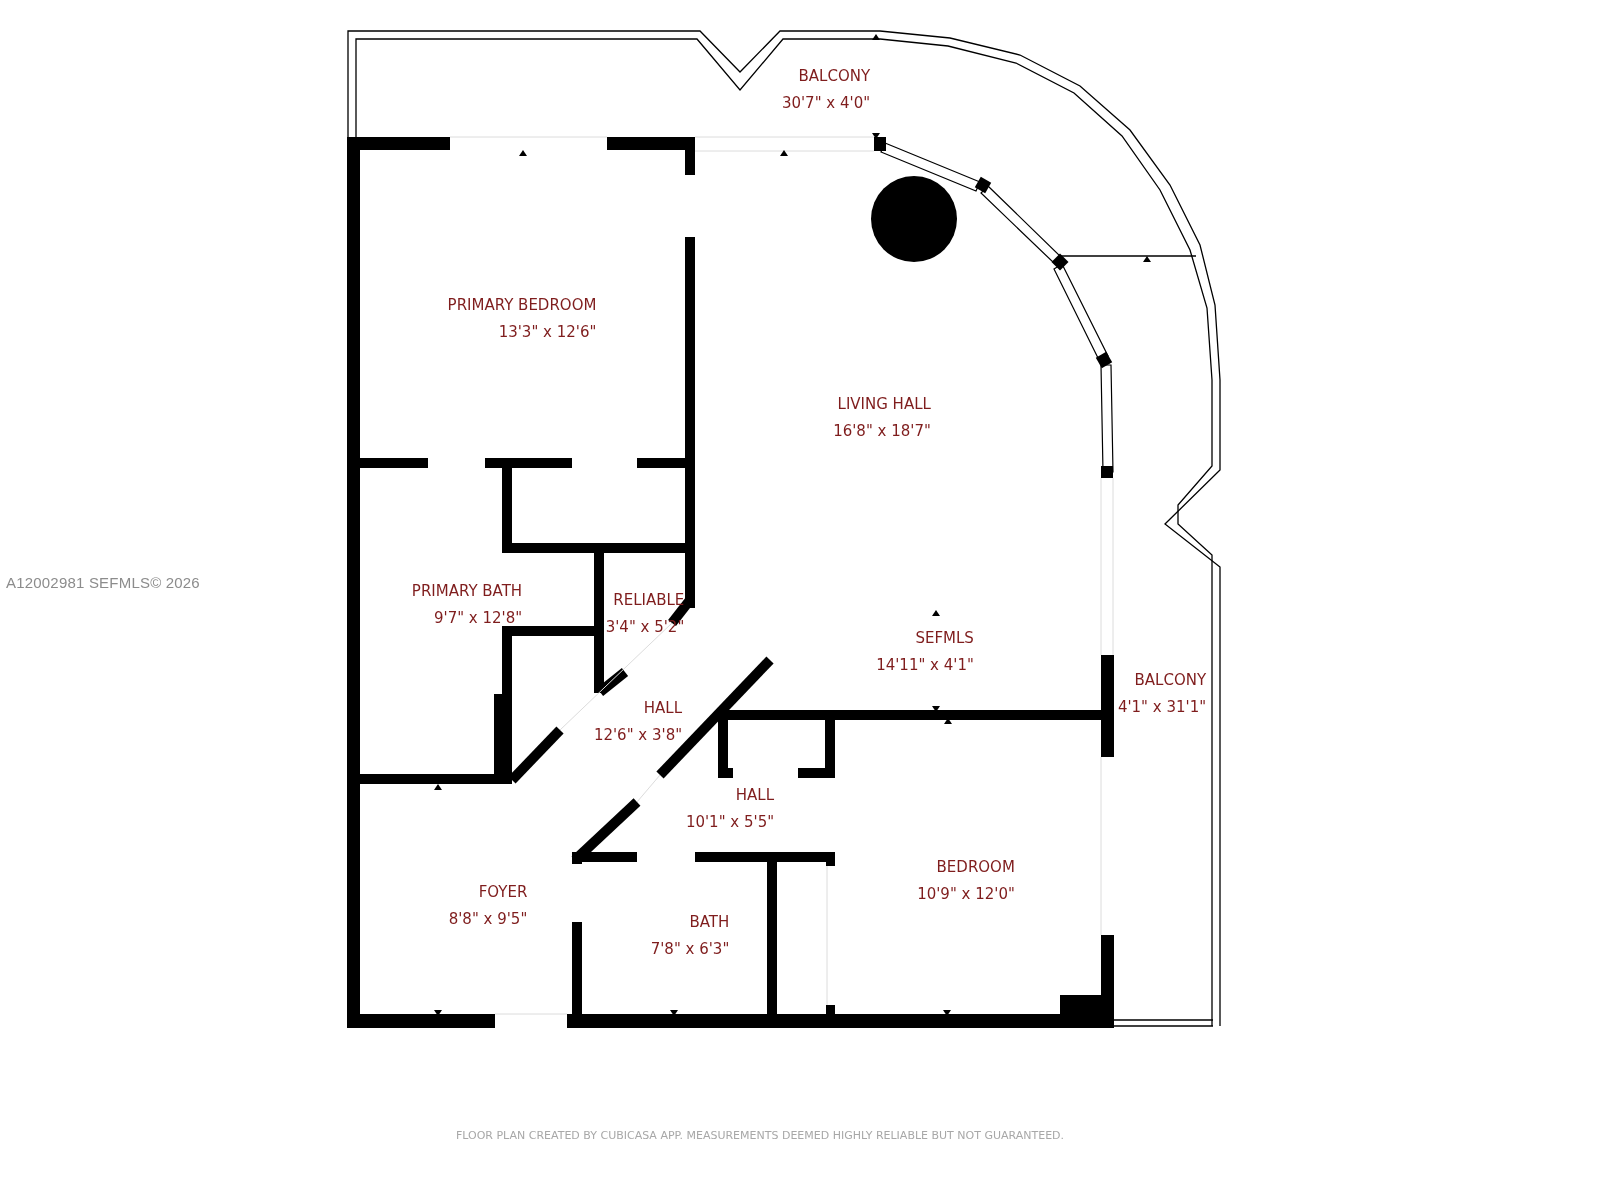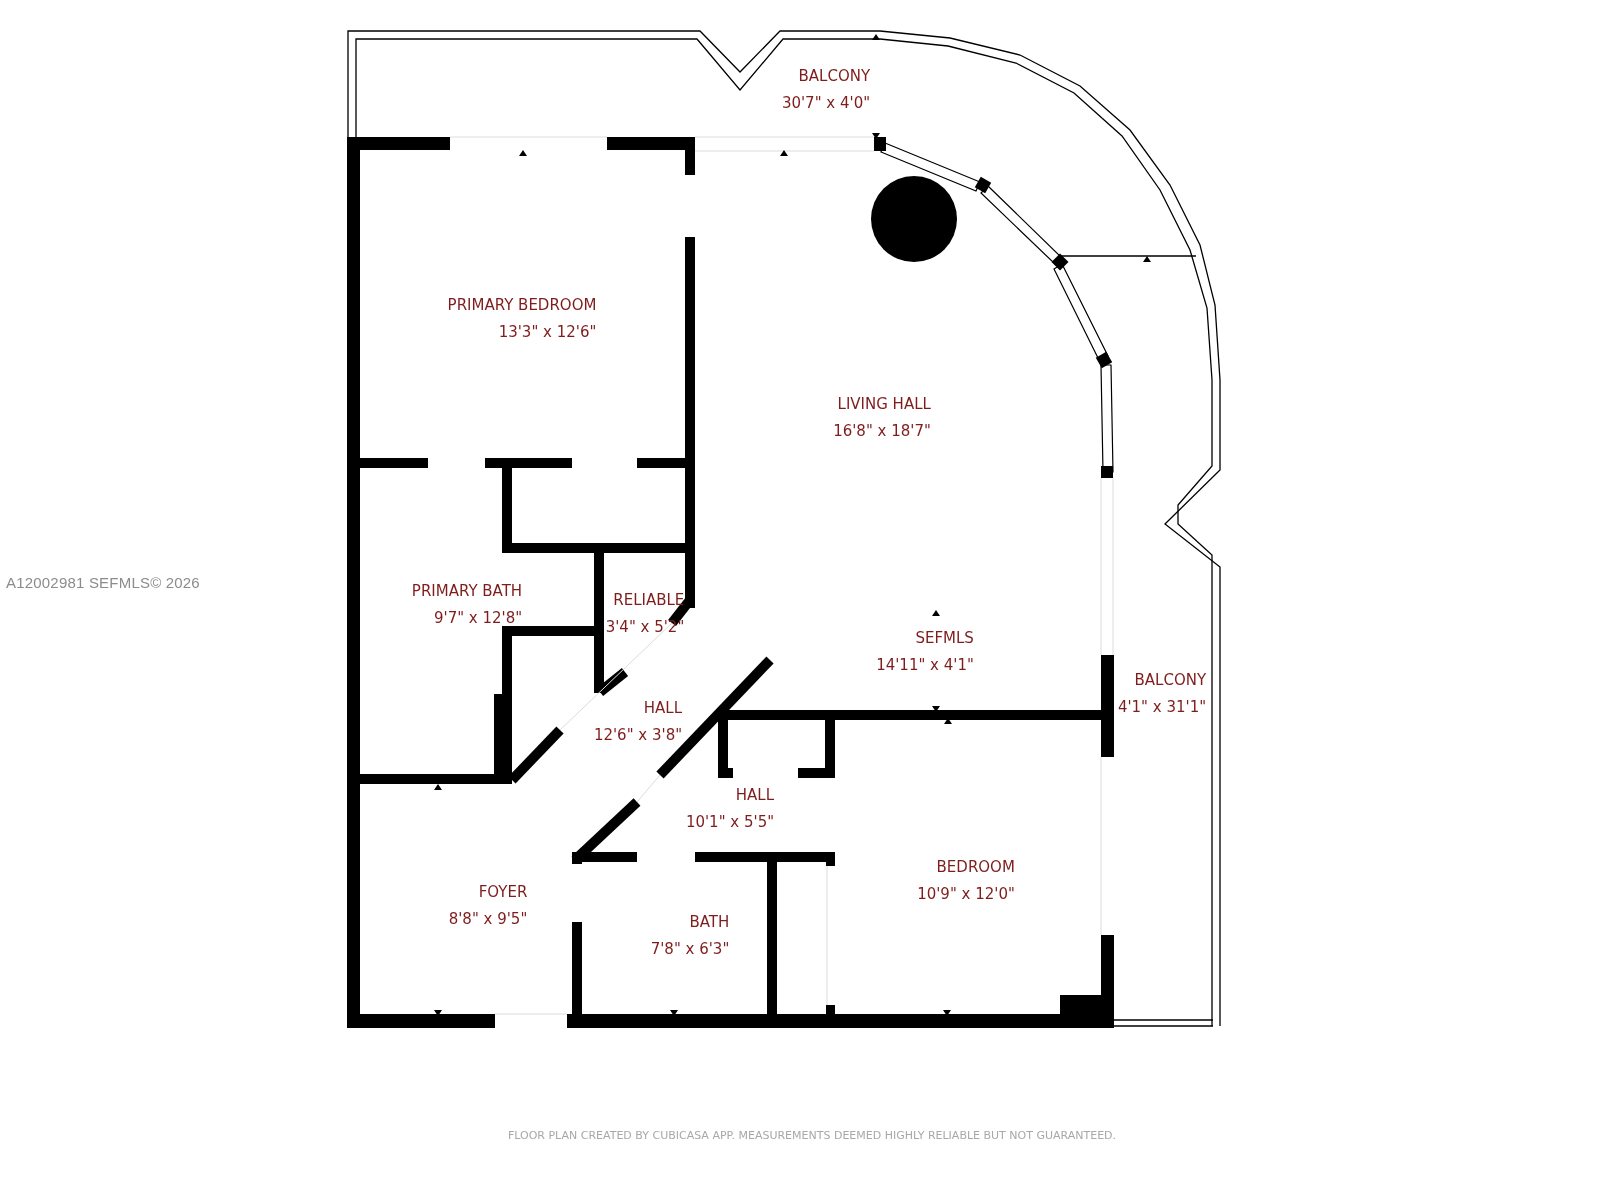--- a/index.html
+++ b/index.html
@@ -6,21 +6,21 @@
   body { width: 1600px; height: 1200px; position: relative; overflow: hidden; font-family: "DejaVu Sans", sans-serif; }
   #plan { position: absolute; left: 0; top: 0; width: 1600px; height: 1200px; }
   .wall { fill: #000; }
   .wline { stroke: #000; stroke-width: 10; stroke-linecap: butt; fill: none; }
   .thin { stroke: #000; stroke-width: 1.3; fill: none; }
   .gap { stroke: #dcdcdc; stroke-width: 1; fill: none; }
   .win { fill: #fff; stroke: #000; stroke-width: 1.2; }
   .lbl { position: absolute; text-align: right; color: #7f1d1d; font-size: 15px; line-height: 27px; white-space: nowrap; transform: translateX(-50%); }
   .lbl span { display: block; }
   .watermark { position: absolute; left: 6px; top: 574px; font-family: "Liberation Sans", sans-serif; font-size: 15px; color: #8c8c8c; letter-spacing: 0.2px; white-space: nowrap; }
-  .footer { position: absolute; left: 812px; top: 1129px; transform: translateX(-50%); font-size: 11px; color: #a8a8a8; white-space: nowrap; }
+  .footer { position: absolute; left: 760px; top: 1129px; transform: translateX(-50%); font-size: 11px; color: #a8a8a8; white-space: nowrap; }
   .tick { fill: #000; }
 </style>
 </head>
 <body>
 
 <svg id="plan" viewBox="0 0 1600 1200" xmlns="http://www.w3.org/2000/svg">
 
   <g>
     <polyline class="thin" points="348,137 348,31 700,31 740,72 780,31 880,31 950,38 1020,55 1080,86 1130,130 1170,185 1200,245 1215,305 1220,380 1220,470 1165,524 1220,567 1220,1026"></polyline>
     <polyline class="thin" points="356,137 356,39 697,39 740,90 783,39 880,39 948,46 1016,63 1074,93 1122,136 1160,190 1190,250 1207,308 1212,380 1212,466 1178,505 1178,524 1212,555 1212,1026"></polyline>

